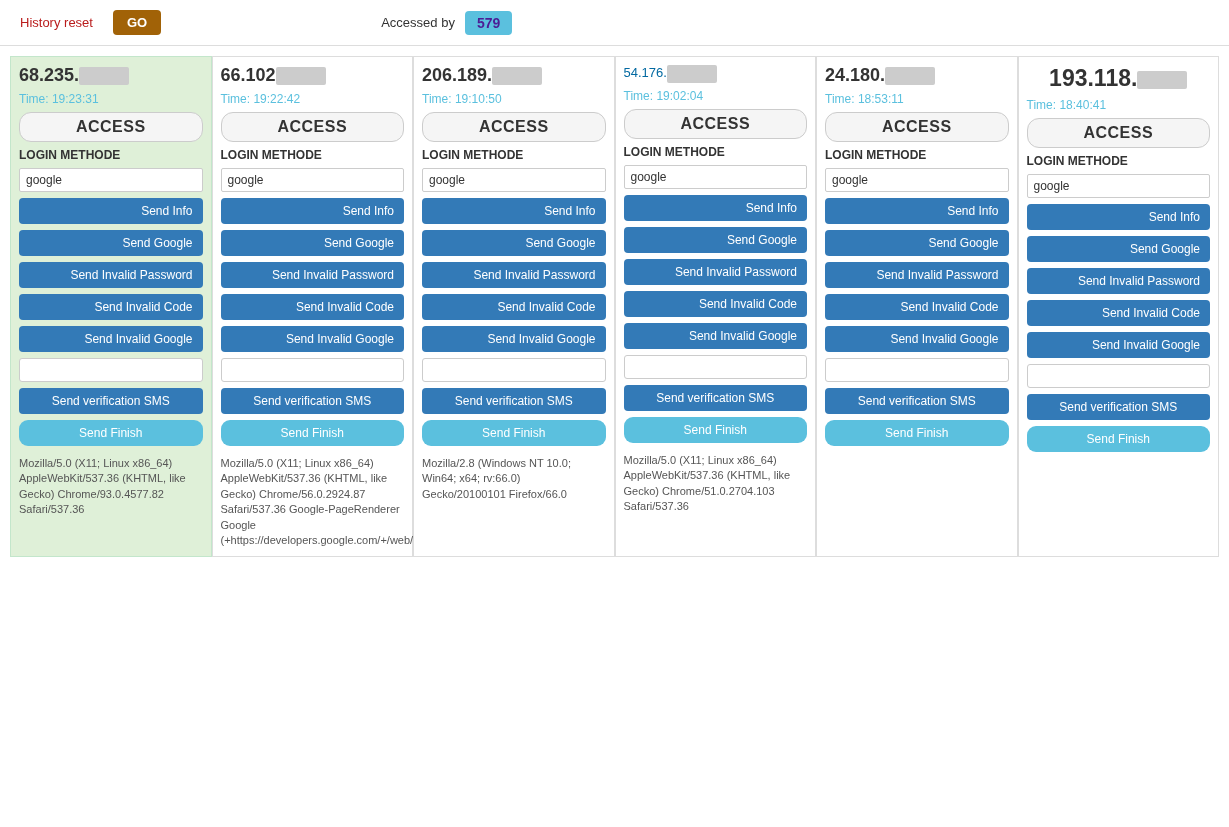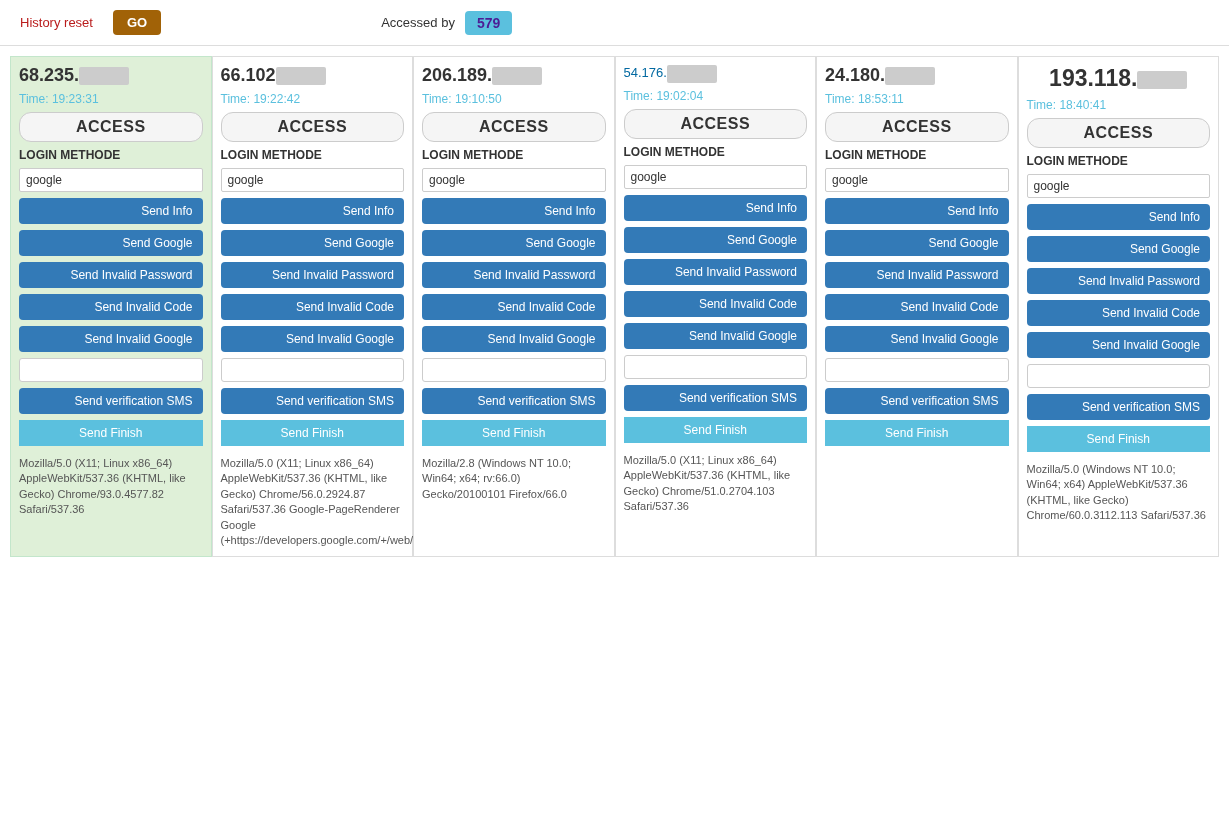--- a/index.html
+++ b/index.html
@@ -124,30 +124,30 @@
     }
 
     .btn-sms {
       background: #337ab7;
       color: #fff;
       border: none;
       padding: 6px 10px;
       border-radius: 4px;
       cursor: pointer;
       font-size: 12px;
-      text-align: right;
+      text-align: center;
       width: 100%;
     }
 
     .btn-finish {
       background: #5bc0de;
       color: #fff;
       border: none;
       padding: 6px 10px;
-      border-radius: 0;
+      border-radius: 9px;
       cursor: pointer;
       font-size: 12px;
       text-align: center;
       width: 100%;
     }
 
     .user-agent {
       font-size: 11px;
       color: #555;
       line-height: 1.4;
@@ -266,15 +266,14 @@
     <div class="login-method-label">LOGIN METHODE</div>
     <input class="login-method-input" type="text" value="google" style="">
     <button class="btn-info">Send Info</button>
     <button class="btn-info">Send Google</button>
     <button class="btn-info">Send Invalid Password</button>
     <button class="btn-info">Send Invalid Code</button>
     <button class="btn-info">Send Invalid Google</button>
     <input class="sms-input" type="text" value="" style="">
     <button class="btn-sms">Send verification SMS</button>
     <button class="btn-finish">Send Finish</button>
-    <div class="user-agent">Mozilla/5.0 (Windows NT 10.0; Win64; x64) AppleWebKit/537.36 (KHTML, like Gecko) Chrome/60.0.3112.113 Safari/537.36</div>
   </div>
   </div>
 
 </body></html>

